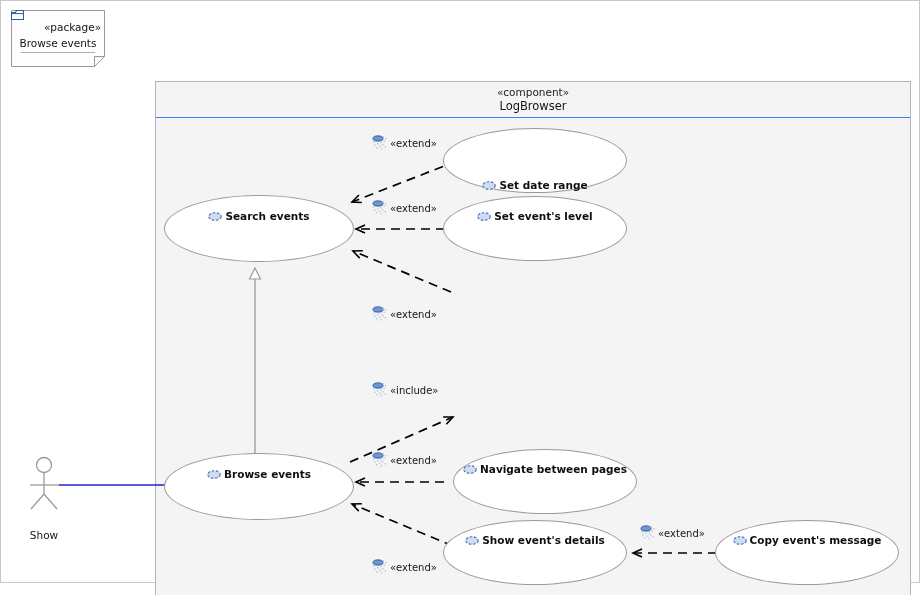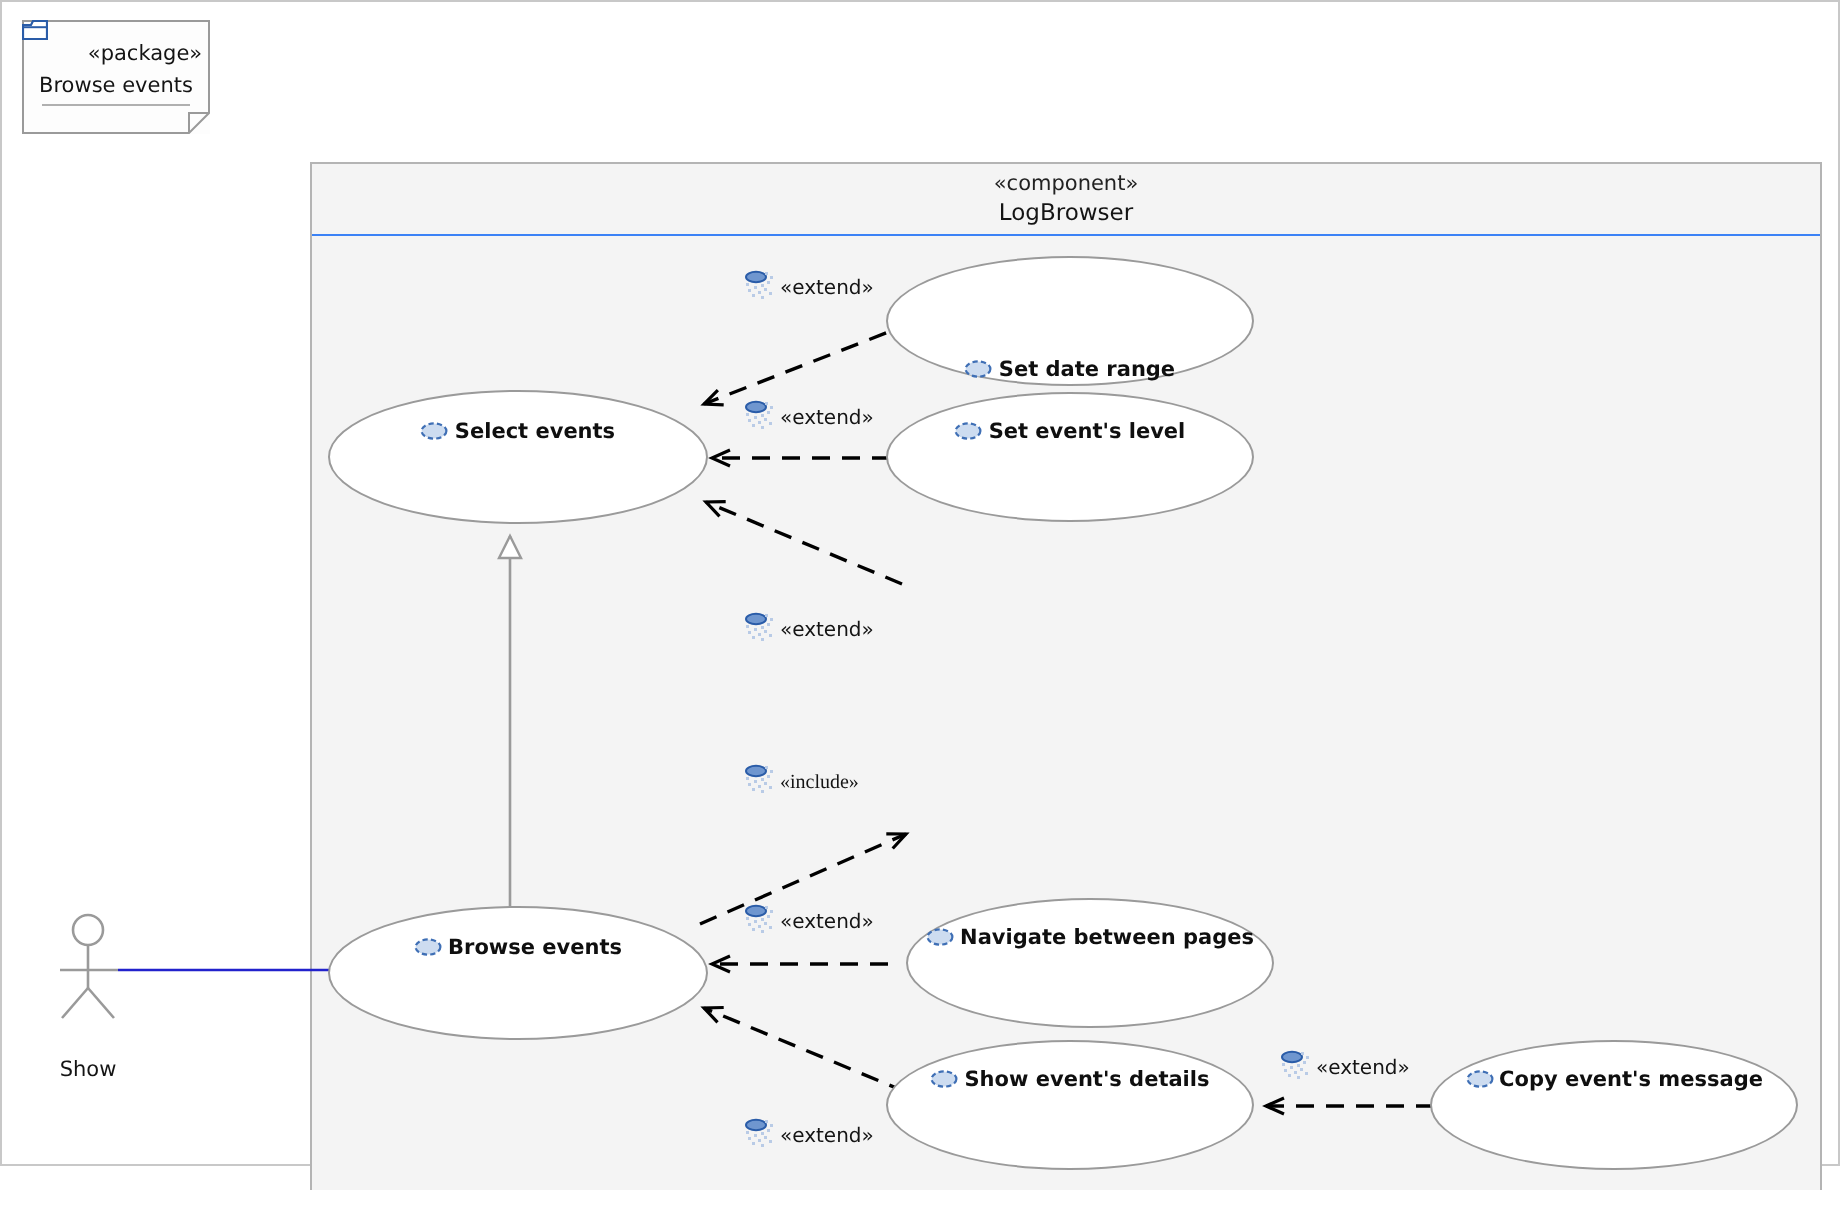--- a/index.html
+++ b/index.html
@@ -220,21 +220,21 @@
     </svg>
   </div>
   <div class="actor-label" style="left:13px; top:528px;">Show</div>
 
   <div class="usecase" style="left:163px; top:194px; width:190px; height:67px;">
     <div class="uc-label" style="top:14px;">
       <span class="uc-icon">
         <svg width="14" height="9" viewBox="0 0 14 9">
           <ellipse cx="7" cy="4.5" rx="6.2" ry="3.8" fill="#cddcf0" stroke="#3f6fb5" stroke-width="1.1" stroke-dasharray="2.6,1.6"></ellipse>
         </svg>
-      </span><span>Select events</span>
+      </span><span>Search events</span>
     </div>
   </div>
 
   <div class="usecase" style="left:163px; top:452px; width:190px; height:67px;">
     <div class="uc-label" style="top:14px;">
       <span class="uc-icon">
         <svg width="14" height="9" viewBox="0 0 14 9">
           <ellipse cx="7" cy="4.5" rx="6.2" ry="3.8" fill="#cddcf0" stroke="#3f6fb5" stroke-width="1.1" stroke-dasharray="2.6,1.6"></ellipse>
         </svg>
       </span><span>Browse events</span>
@@ -352,21 +352,21 @@
             <rect x="10" y="9" width="1.5" height="1.5"></rect>
           <rect x="4" y="12" width="1.5" height="1.5"></rect>
             <rect x="8.5" y="13" width="1.5" height="1.5"></rect>
           <rect x="1" y="6.5" width="1.5" height="1.5"></rect>
             <rect x="12.5" y="11" width="1.5" height="1.5"></rect>
         </g>
       </svg>
     </span><span>«extend»</span>
   </div>
 
-  <div class="rel-label" style="left:371px; top:381px;font-family:Liberation Serif, serif;">
+  <div class="rel-label" style="left:371px; top:381px;">
     <span class="rel-icon">
       <svg width="17" height="16" viewBox="0 0 17 16">
         <ellipse cx="6" cy="3.5" rx="5" ry="2.6" fill="#6f96cf" stroke="#2a5ca8" stroke-width="1"></ellipse>
         <g fill="#b9cbe6">
           <rect x="10.5" y="1" width="1.5" height="1.5"></rect>
             <rect x="13" y="3" width="1.5" height="1.5"></rect>
           <rect x="11.5" y="5.5" width="1.5" height="1.5"></rect>
             <rect x="8.5" y="7" width="1.5" height="1.5"></rect>
           <rect x="5" y="8" width="1.5" height="1.5"></rect>
             <rect x="2" y="9.5" width="1.5" height="1.5"></rect>

